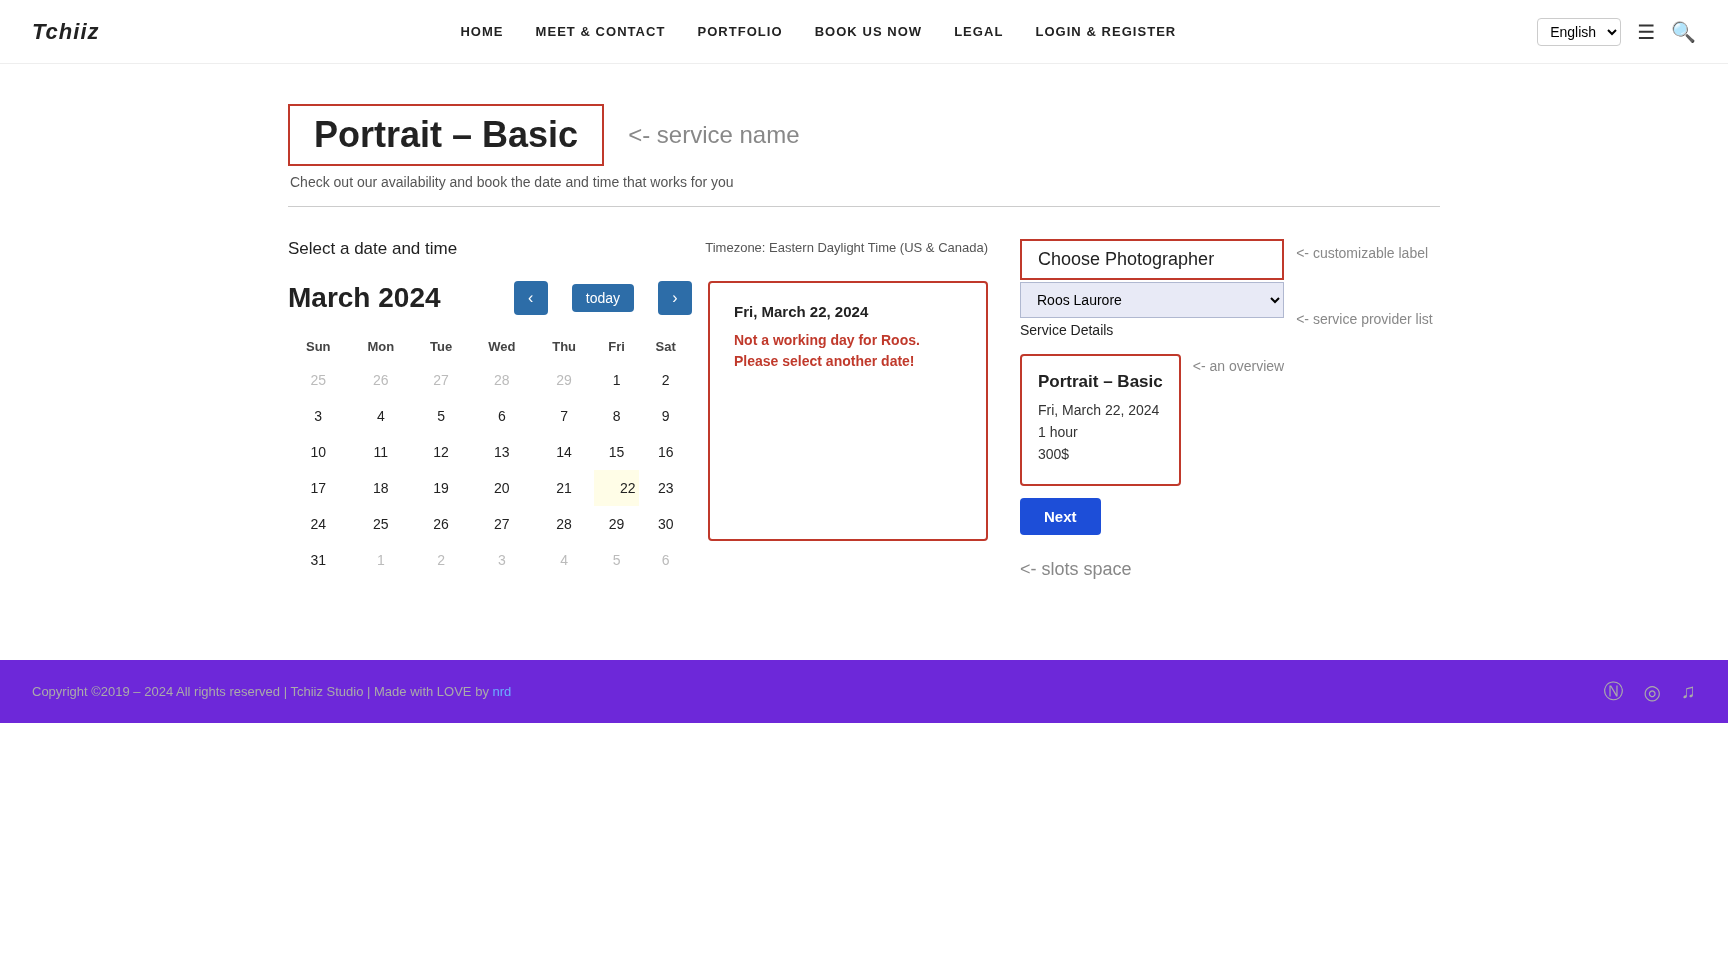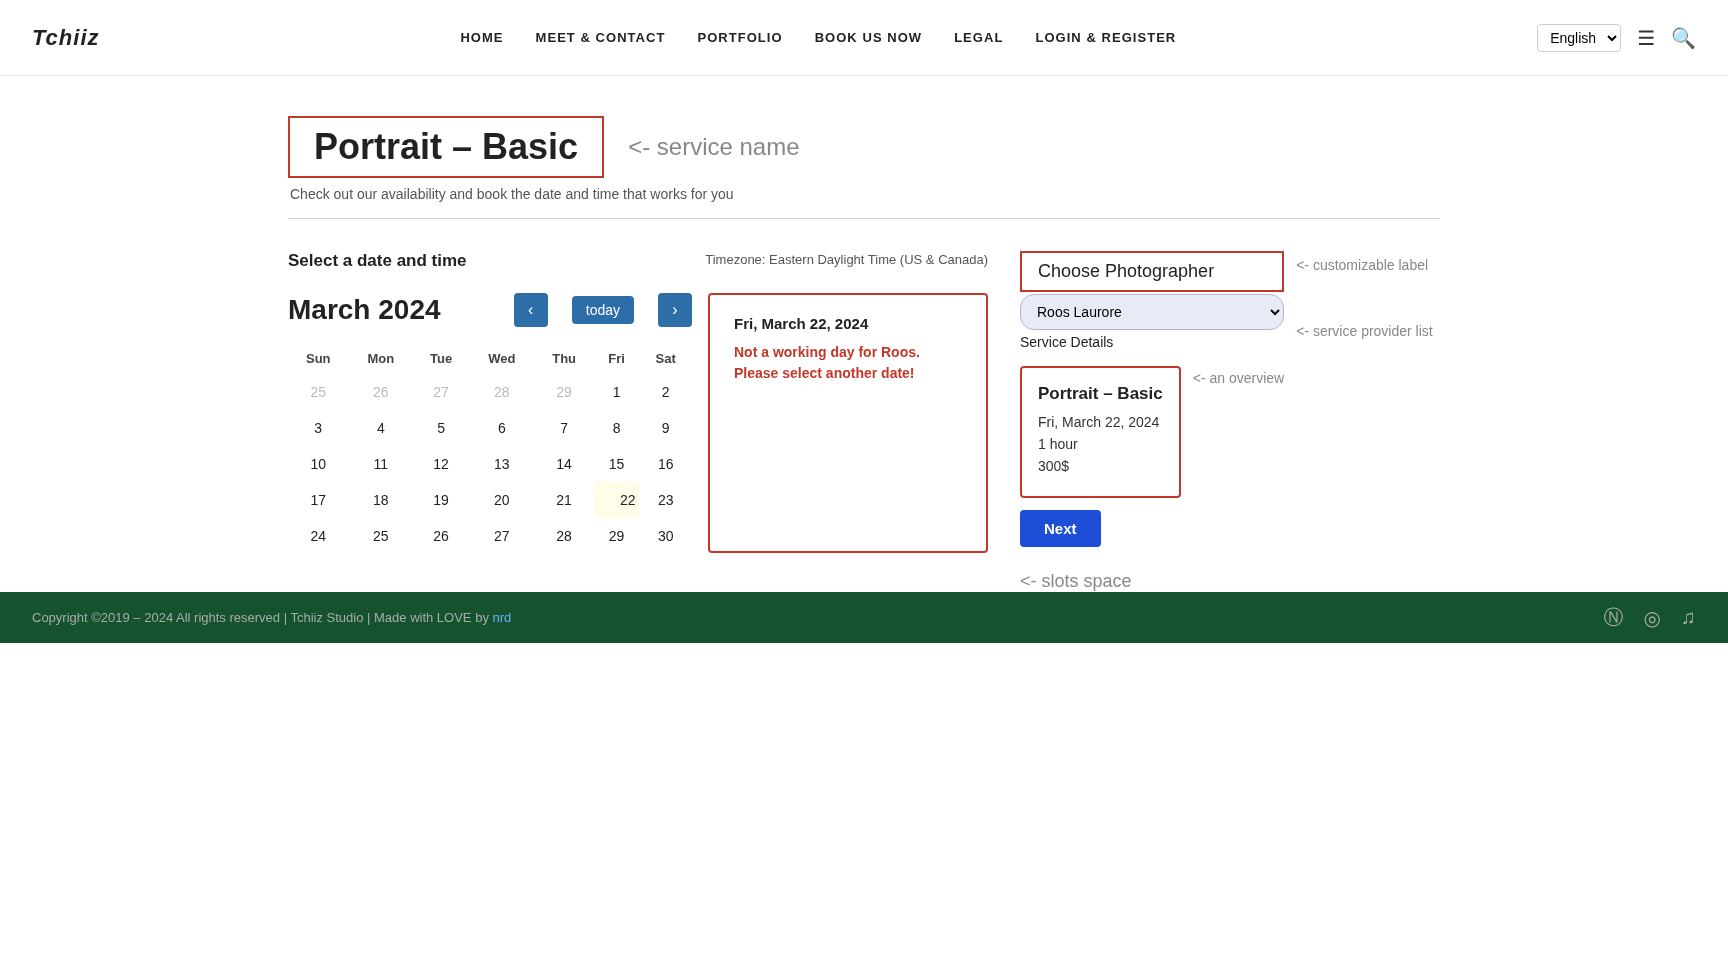--- a/index.html
+++ b/index.html
@@ -1,21 +1,21 @@
 <!DOCTYPE html>
 <html><head>
   <meta charset="utf-8">
   <style>
     * { box-sizing: border-box; margin: 0; padding: 0; }
     body { font-family: -apple-system, BlinkMacSystemFont, 'Segoe UI', Arial, sans-serif; background: #fff; color: #222; min-height: 966px; }
 
     
     .navbar {
       display: flex; align-items: center; justify-content: space-between;
-      padding: 0 32px; height: 76px; border-bottom: 1px solid #eee;
+      padding: 0 32px; height: 64px; border-bottom: 1px solid #eee;
       position: relative;
     }
     .nav-logo { font-style: italic; font-size: 22px; font-weight: 700; letter-spacing: 1px; cursor: pointer; }
     .nav-links { display: flex; gap: 32px; align-items: center; }
     .nav-link { font-size: 13px; font-weight: 600; letter-spacing: 0.08em; text-transform: uppercase; cursor: pointer; color: #222; text-decoration: none; }
     .nav-right { display: flex; align-items: center; gap: 16px; }
     .lang-select { border: 1px solid #ccc; border-radius: 4px; padding: 4px 8px; font-size: 14px; cursor: pointer; background: #fff; }
     .nav-icon { font-size: 20px; cursor: pointer; color: #333; }
 
     
@@ -26,21 +26,21 @@
     .page-title-box { border: 2px solid #c0392b; padding: 8px 24px; font-size: 36px; font-weight: 700; }
     .page-title-annotation { font-size: 24px; color: #888; }
     .page-subtitle { font-size: 14px; color: #555; margin-bottom: 16px; margin-left: 2px; }
     .divider { border: none; border-top: 1px solid #ccc; margin: 16px 0 32px; }
 
     
     .booking-area { display: flex; gap: 32px; align-items: flex-start; }
 
     
     .calendar-section { flex: 1; min-width: 0; }
-    .section-title { font-size: 17px; font-weight: 700; margin-bottom: 4px; }
+    .section-title { font-size: 17px; font-weight: 400; margin-bottom: 4px; }
     .timezone-info { font-size: 13px; color: #555; text-align: right; margin-bottom: 16px; line-height: 1.4; }
     .calendar-nav { display: flex; align-items: center; gap: 24px; margin-bottom: 16px; }
     .calendar-month { font-size: 28px; font-weight: 700; flex: 1; }
     .cal-nav-btn { background: #2d6da8; color: #fff; border: none; border-radius: 4px; width: 34px; height: 34px; cursor: pointer; font-size: 16px; display: flex; align-items: center; justify-content: center; }
     .cal-today-btn { background: #2d6da8; color: #fff; border: none; border-radius: 4px; padding: 6px 14px; font-size: 14px; cursor: pointer; }
     .calendar-grid { width: 100%; border-collapse: collapse; }
     .calendar-grid th { text-align: center; font-size: 13px; font-weight: 600; color: #444; padding: 8px 4px; }
     .calendar-grid td { text-align: center; padding: 10px 4px; font-size: 14px; color: #222; cursor: pointer; }
     .calendar-grid td.other-month { color: #bbb; }
     .calendar-grid td.selected { background: #fffde7; text-align: right; }
@@ -53,21 +53,21 @@
     }
     .sel-date-title { font-size: 15px; font-weight: 700; margin-bottom: 10px; }
     .sel-date-error { color: #c0392b; font-weight: 700; font-size: 14px; line-height: 1.5; }
 
     .choose-photographer-label {
       border: 2px solid #c0392b; padding: 8px 16px;
       font-size: 18px; font-weight: 400; display: block; margin-bottom: 2px;
     }
     .photographer-select {
       width: 100%; padding: 8px 12px; font-size: 14px;
-      border: 1px solid #b0b8d0; background: #e8eaf6; border-radius: 14px;
+      border: 1px solid #b0b8d0; background: #e8eaf6; border-radius: 0;
       cursor: pointer; margin-bottom: 4px;
     }
     .service-details-link { font-size: 14px; color: #222; cursor: pointer; margin-bottom: 16px; display: block; text-decoration: none; }
 
     .service-overview-box {
       border: 2px solid #c0392b; border-radius: 4px; padding: 16px;
       margin-bottom: 12px;
     }
     .service-overview-title { font-size: 17px; font-weight: 700; margin-bottom: 10px; }
     .service-overview-row { font-size: 14px; color: #333; margin-bottom: 6px; }
@@ -77,22 +77,23 @@
       padding: 10px 24px; font-size: 15px; cursor: pointer; font-weight: 600;
       margin-bottom: 16px;
     }
 
     .slots-annotation { font-size: 18px; color: #888; margin-top: 8px; }
     .overview-annotation { font-size: 14px; color: #888; margin-top: 4px; }
     .label-annotation { font-size: 14px; color: #888; margin-top: 2px; }
 
     
     .footer {
-      background: #14532d; color: #aaa; font-size: 13px;
-      padding: 12px 32px; display: flex; align-items: center; justify-content: space-between;
+      background: #6d28d9; color: #aaa; font-size: 13px;
+      padding: 18px 32px; display: flex; align-items: center; justify-content: space-between;
+      margin-top: 80px;
     }
     .footer-copy { color: #aaa; font-size: 13px; }
     .footer-copy a { color: #6ab0ff; text-decoration: none; }
     .footer-icons { display: flex; gap: 20px; align-items: center; }
     .footer-icon { font-size: 20px; color: #aaa; cursor: pointer; }
 
     .booking-calendar-wrapper { display: flex; gap: 0; align-items: flex-start; }
   </style>
 </head>
 <body>
@@ -195,20 +196,29 @@
                 </tr>
                 <tr>
                   <td>24</td>
                   <td>25</td>
                   <td>26</td>
                   <td>27</td>
                   <td>28</td>
                   <td>29</td>
                   <td>30</td>
                 </tr>
+                <tr>
+                  <td>31</td>
+                  <td class="other-month">1</td>
+                  <td class="other-month">2</td>
+                  <td class="other-month">3</td>
+                  <td class="other-month">4</td>
+                  <td class="other-month">5</td>
+                  <td class="other-month">6</td>
+                </tr>
               </tbody>
           </table>
         </div>
 
         <div class="selected-date-panel" style="margin-left:16px;">
           <div class="sel-date-title">Fri, March 22, 2024</div>
           <div class="sel-date-error">Not a working day for Roos.<br>Please select another date!</div>
         </div>
       </div>
     </div>

